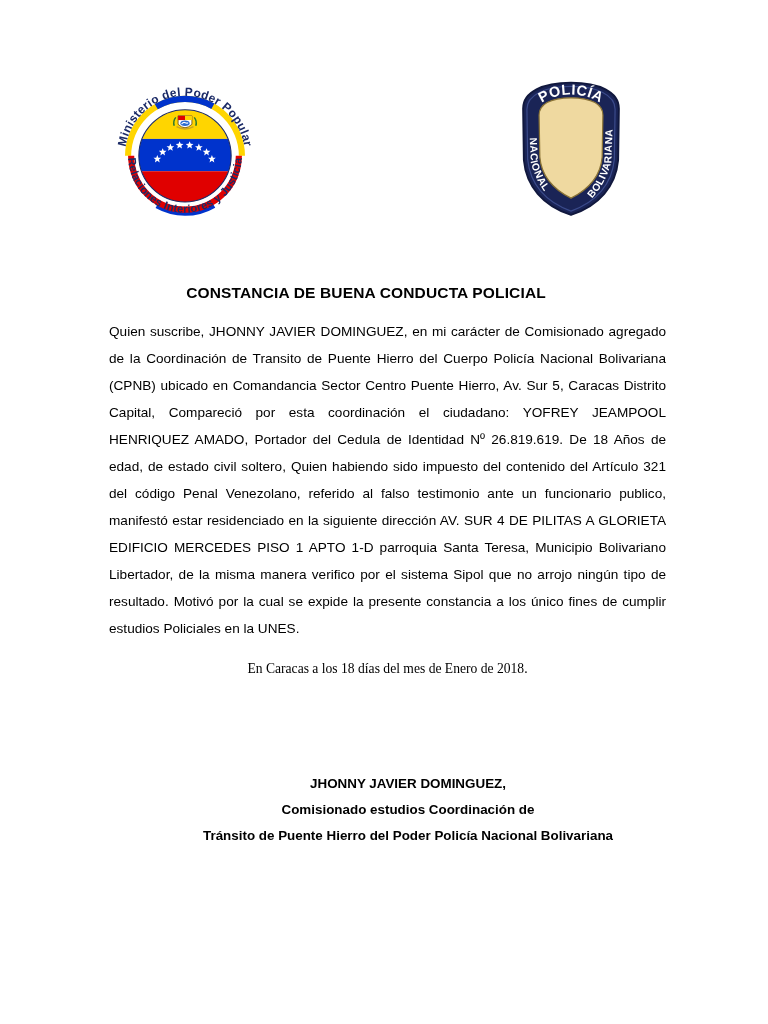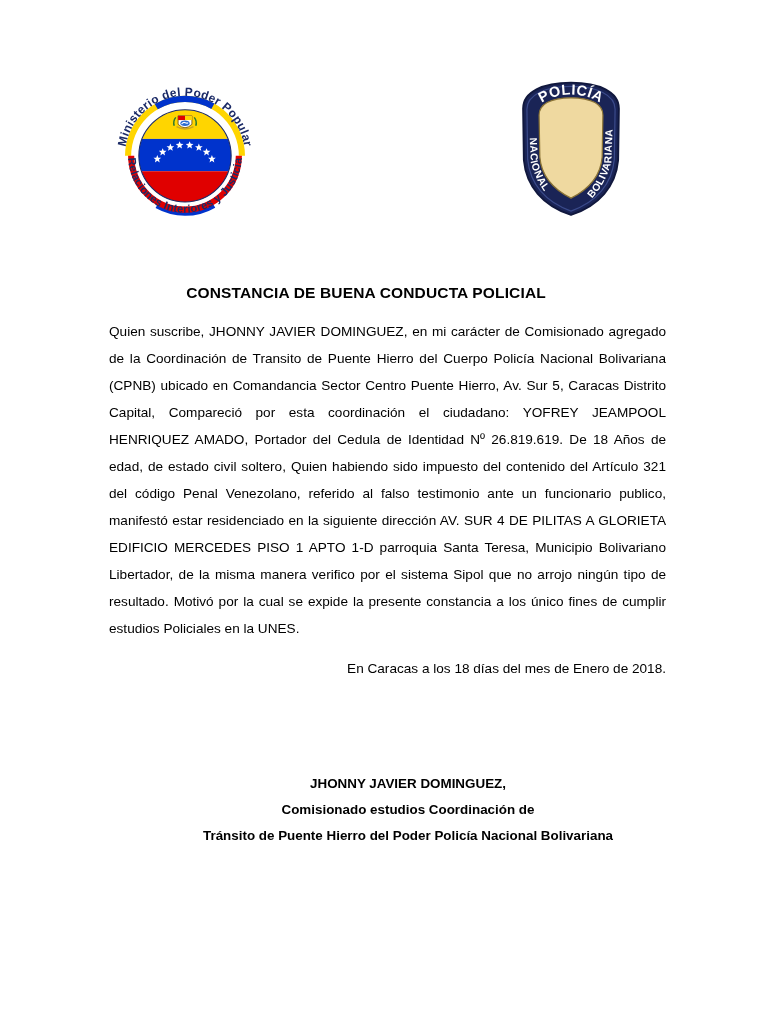--- a/index.html
+++ b/index.html
@@ -78,21 +78,22 @@
     font-size: 13.6px;
     line-height: 27px;
     text-align: justify;
     text-justify: inter-word;
   }
 
   .para-date {
     margin: 9px 0 0 0;
     font-size: 13.6px;
     line-height: 27px;
-    text-align: right;
+    text-align: center;
+    font-family: Liberation Serif, serif;
   }
 
   
   .signature-block {
     position: absolute;
     top: 771px;
     left: 0;
     width: 768px;
     text-align: center;
     font-weight: bold;

